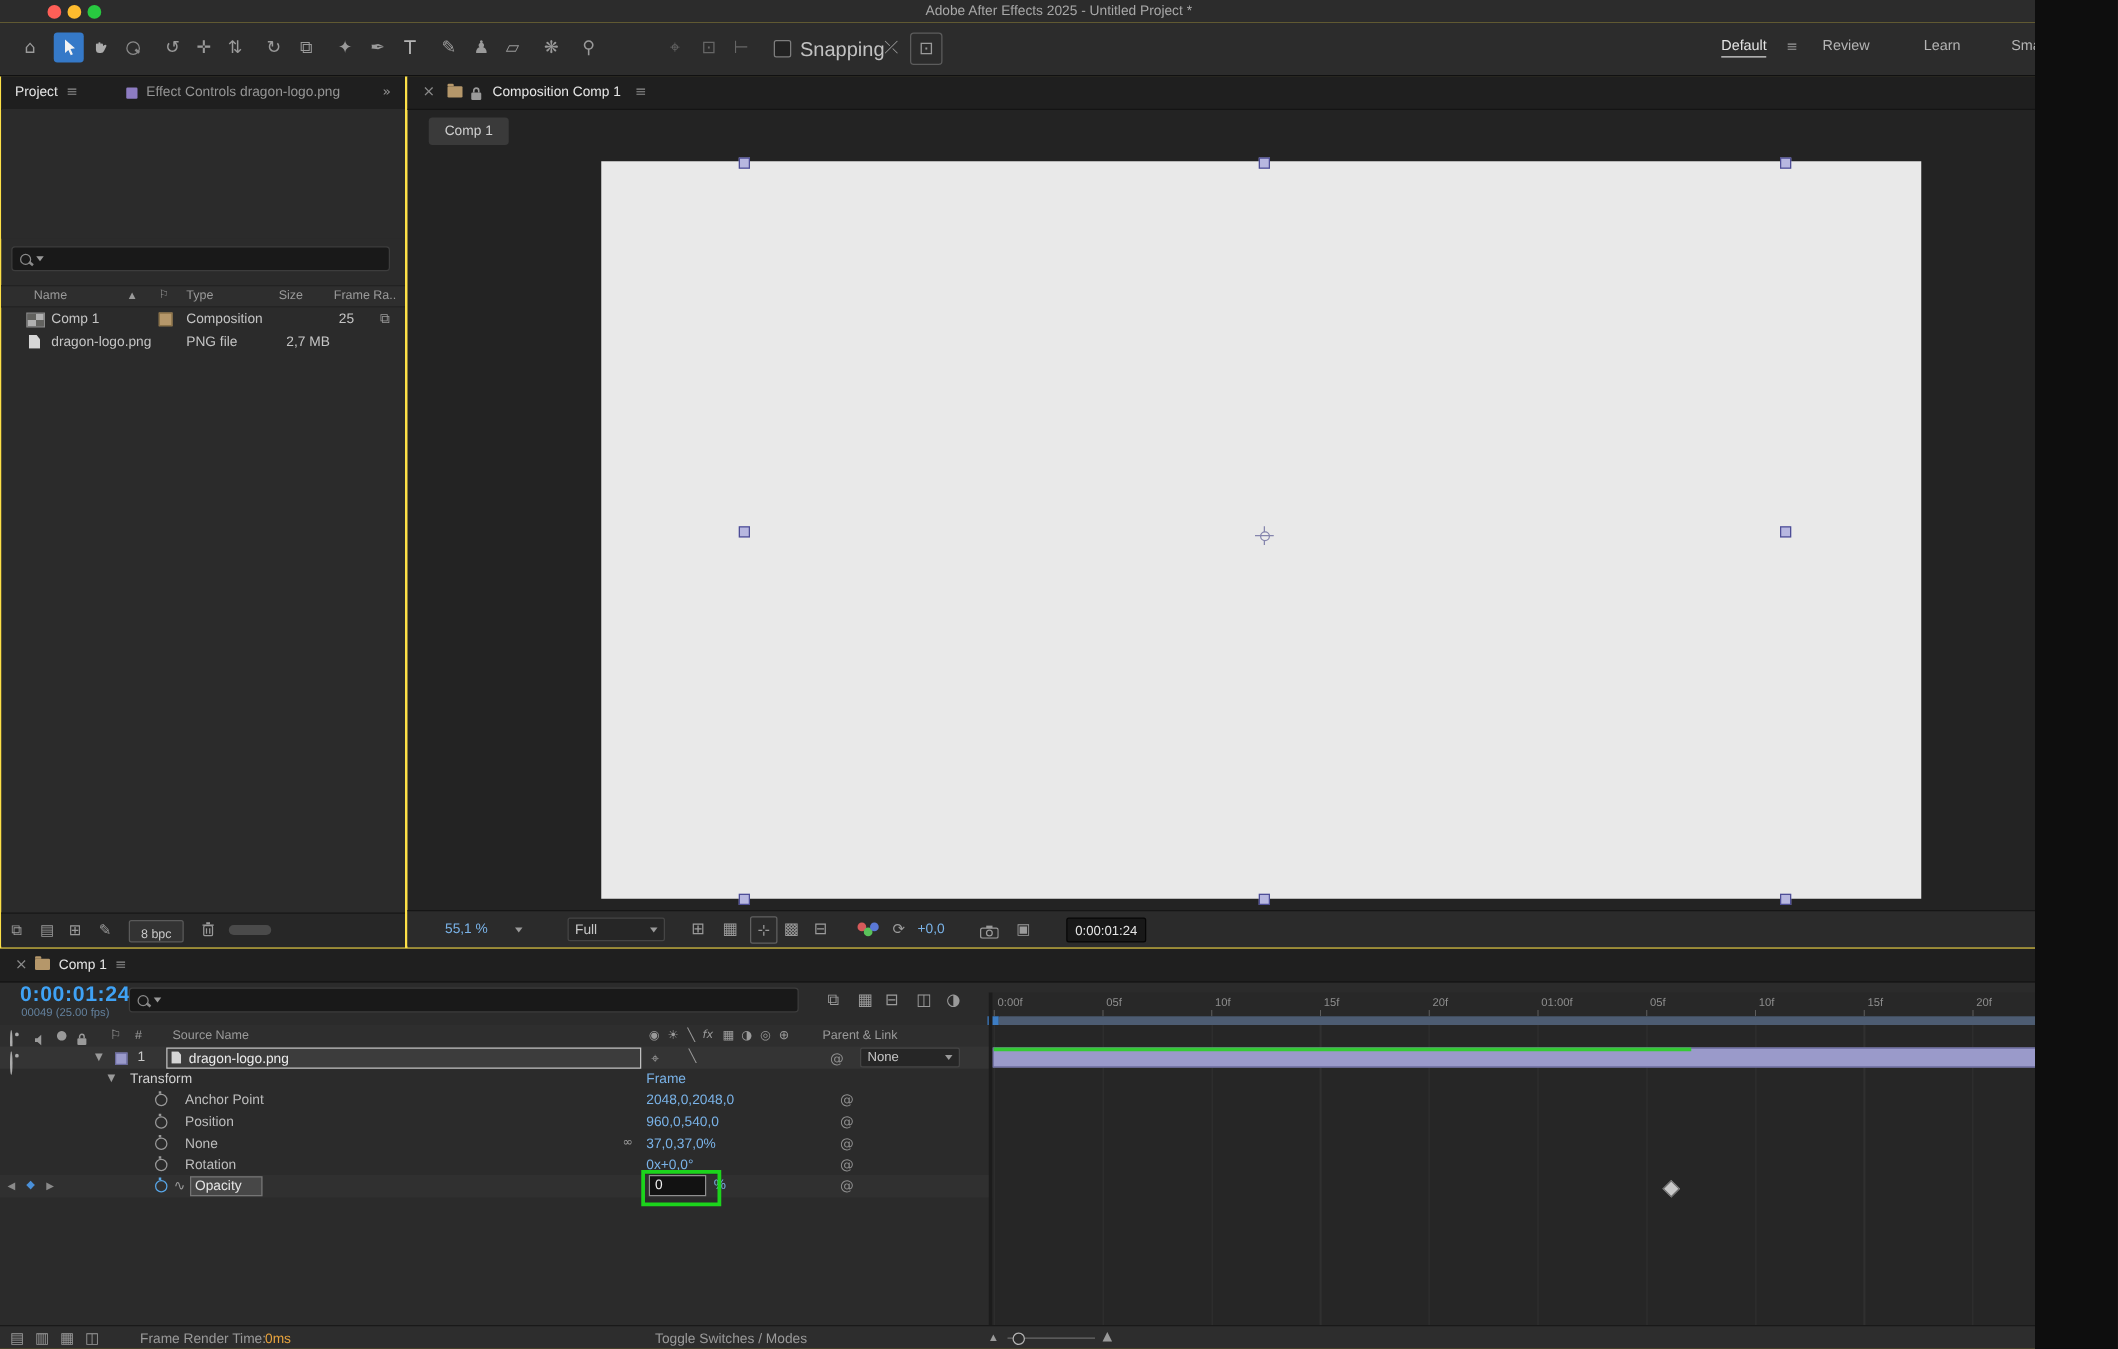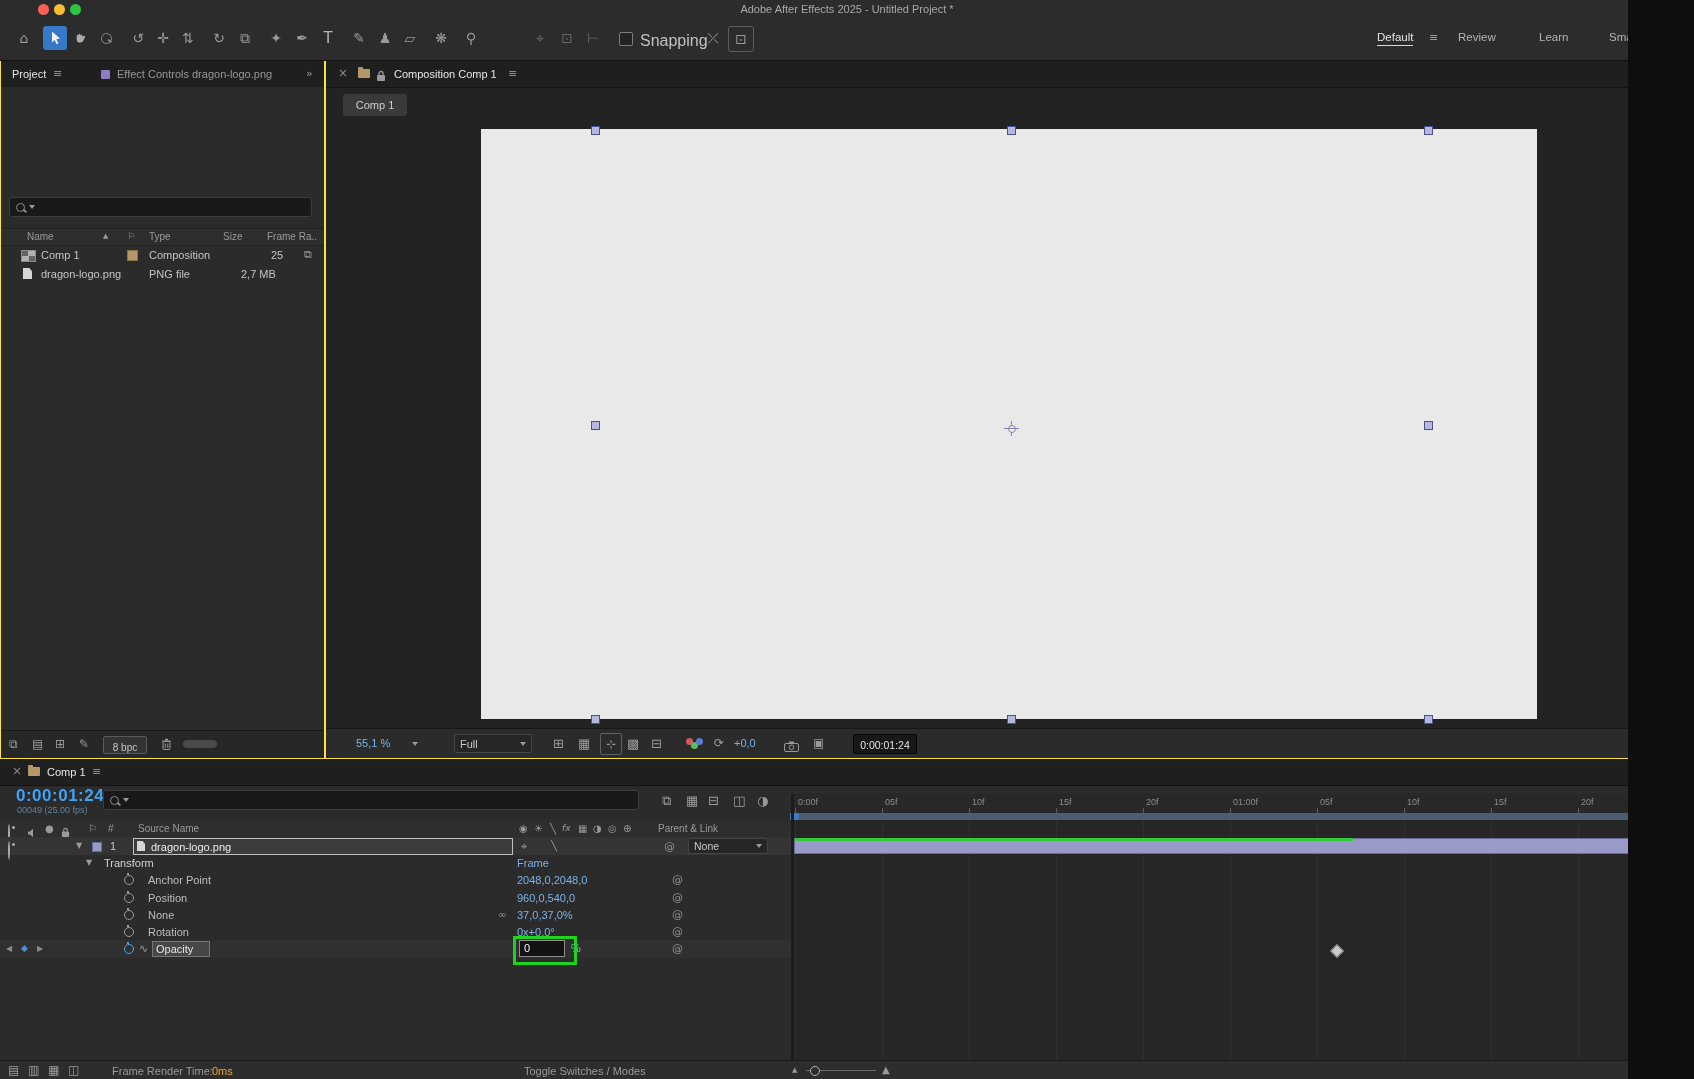--- a/index.html
+++ b/index.html
@@ -176,21 +176,21 @@
       <span class="cell" style="left:148px;top:3px">Composition</span>
       <span class="cell" style="left:228px;top:3px"></span>
       <span class="cell" style="left:270px;top:3px">25</span>
       <span class="abs icon" style="left:303px;top:3px;font-size:11px">⧉</span>
     </div>
 
     <div class="abs" style="left:0;top:204px;width:323px;height:19px">
       <span class="abs" style="left:22px;top:3px;width:9px;height:11px;background:#d6d6d6;clip-path:polygon(0 0,70% 0,100% 30%,100% 100%,0 100%)"></span>
       <span class="cell" style="left:40px;top:3px">dragon-logo.png</span>
       <span class="cell" style="left:148px;top:3px">PNG file</span>
-      <span class="cell" style="left:240px;top:3px">2,7 MB</span>
+      <span class="cell" style="left:228px;top:3px">2,7 MB</span>
       <span class="cell" style="left:270px;top:3px"></span>
     </div>
 
     <div class="abs" style="left:0;top:669px;width:323px;height:27px;background:#272727;border-top:1px solid #181818">
       <span class="abs icon" style="left:8px;top:7px;font-size:12px">⧉</span>
       <span class="abs icon" style="left:31px;top:7px;font-size:12px">▤</span>
       <span class="abs icon" style="left:54px;top:7px;font-size:12px">⊞</span>
       <span class="abs icon" style="left:78px;top:7px;font-size:12px">✎</span>
       <div class="abs" style="left:102px;top:5px;width:42px;height:16px;border:1px solid #5a5a5a;border-radius:2px;background:#333;text-align:center">
         <span style="font-size:10px;color:#c8c8c8;line-height:16px">8 bpc</span>

